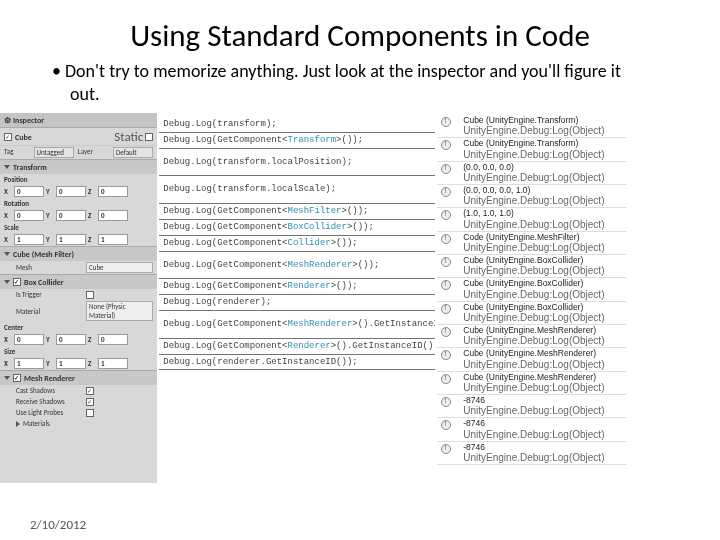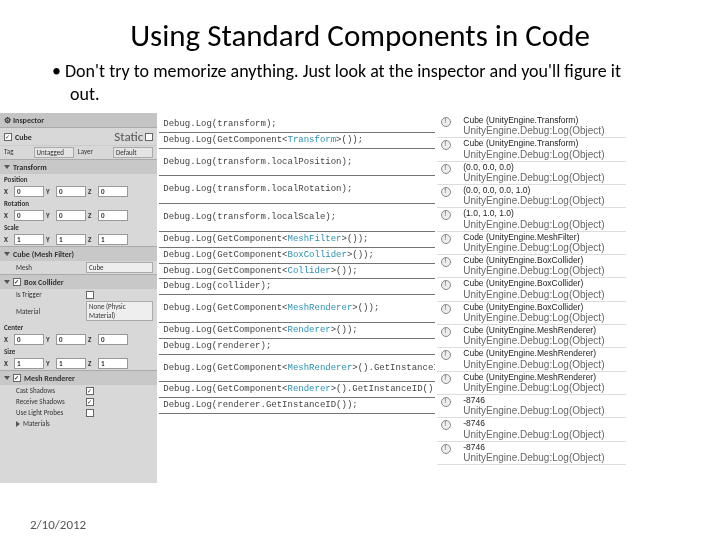--- a/index.html
+++ b/index.html
@@ -171,26 +171,24 @@
       <div class="prop-row">
           <span class="arrow"></span>
           <span class="plbl" style="margin-left:3px">Materials</span>
         </div>
     </div>
 
     <div class="col-code">
       <div class="code-line">Debug.Log(transform);</div>
       <div class="code-line"><span>Debug.Log(GetComponent&lt;</span><span class="kw-type">Transform</span><span>&gt;());</span></div>
       <div class="code-line tall">Debug.Log(transform.localPosition);</div>
-      <div class="code-line tall">Debug.Log(transform.localRotation);</div>
       <div class="code-line tall">Debug.Log(transform.localScale);</div>
       <div class="code-line"><span>Debug.Log(GetComponent&lt;</span><span class="kw-type">MeshFilter</span><span>&gt;());</span></div>
       <div class="code-line"><span>Debug.Log(GetComponent&lt;</span><span class="kw-type">BoxCollider</span><span>&gt;());</span></div>
       <div class="code-line"><span>Debug.Log(GetComponent&lt;</span><span class="kw-type">Collider</span><span>&gt;());</span></div>
-      <div class="code-line">Debug.Log(collider);</div>
       <div class="code-line tall"><span>Debug.Log(GetComponent&lt;</span><span class="kw-type">MeshRenderer</span><span>&gt;());</span></div>
       <div class="code-line"><span>Debug.Log(GetComponent&lt;</span><span class="kw-type">Renderer</span><span>&gt;());</span></div>
       <div class="code-line">Debug.Log(renderer);</div>
       <div class="code-line tall"><span>Debug.Log(GetComponent&lt;</span><span class="kw-type">MeshRenderer</span><span>&gt;().GetInstanceID());</span></div>
       <div class="code-line"><span>Debug.Log(GetComponent&lt;</span><span class="kw-type">Renderer</span><span>&gt;().GetInstanceID());</span></div>
       <div class="code-line">Debug.Log(renderer.GetInstanceID());</div>
     </div>
 
     <div class="col-log">
       <div class="log-row">

